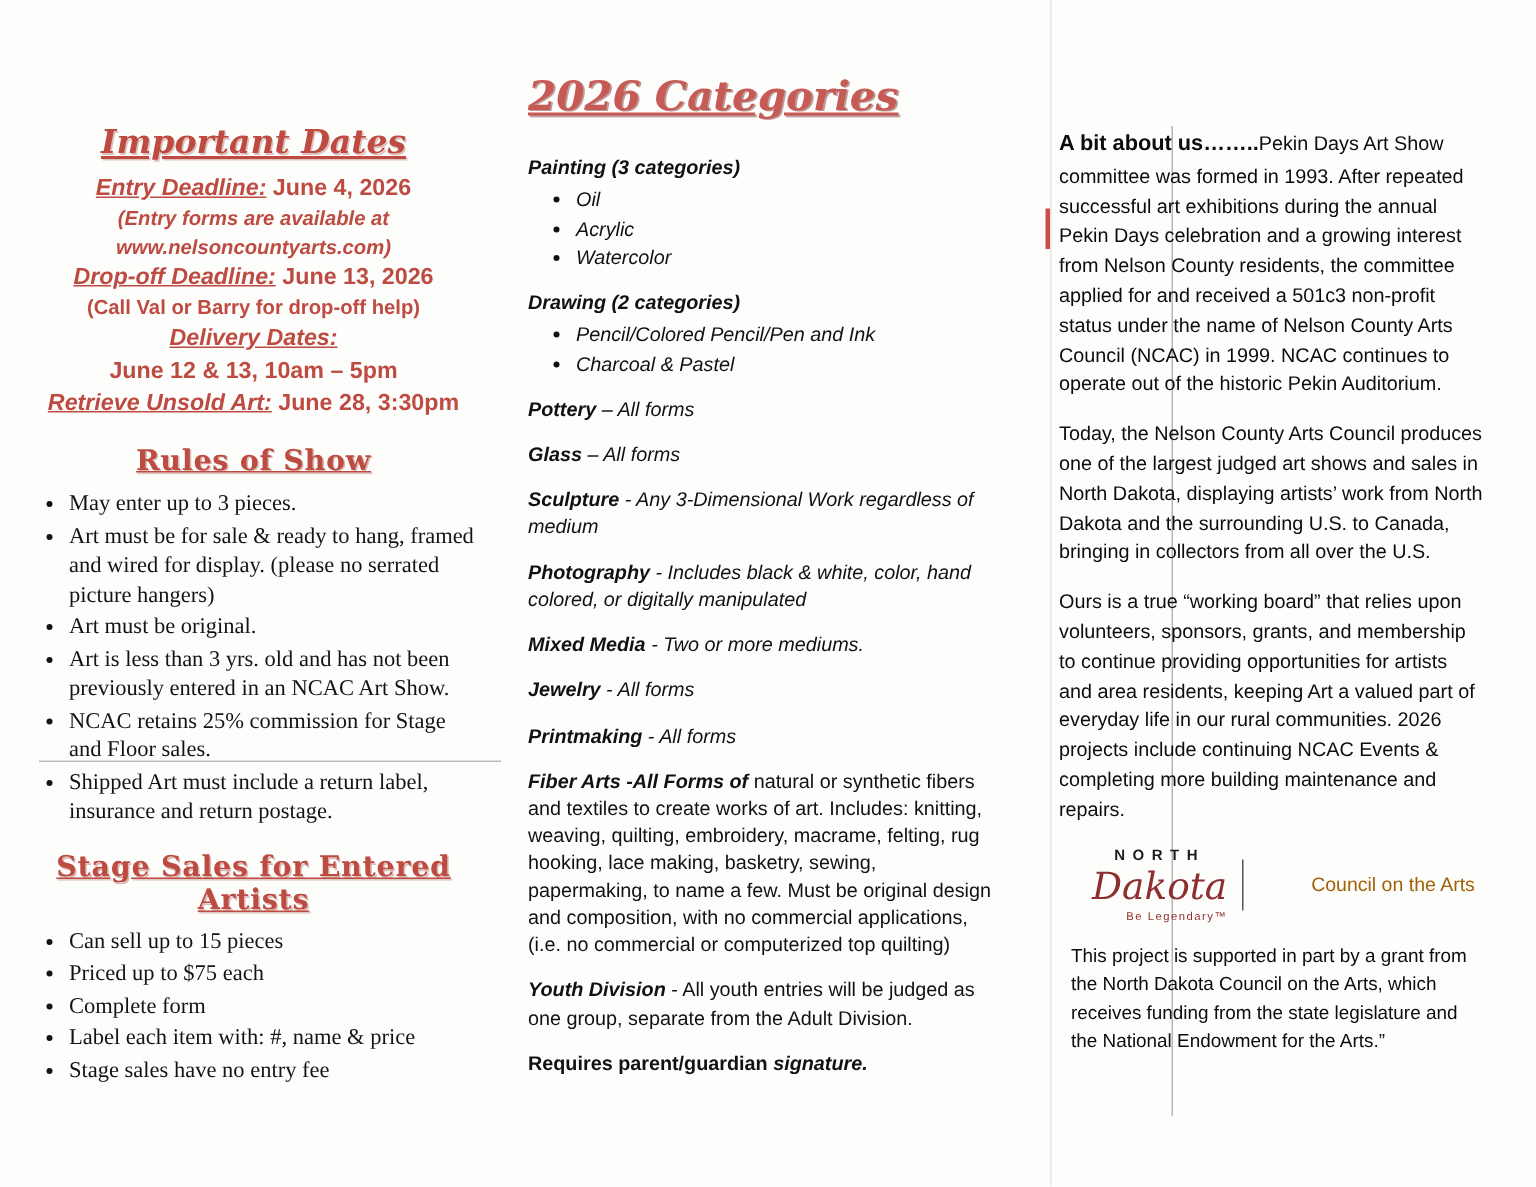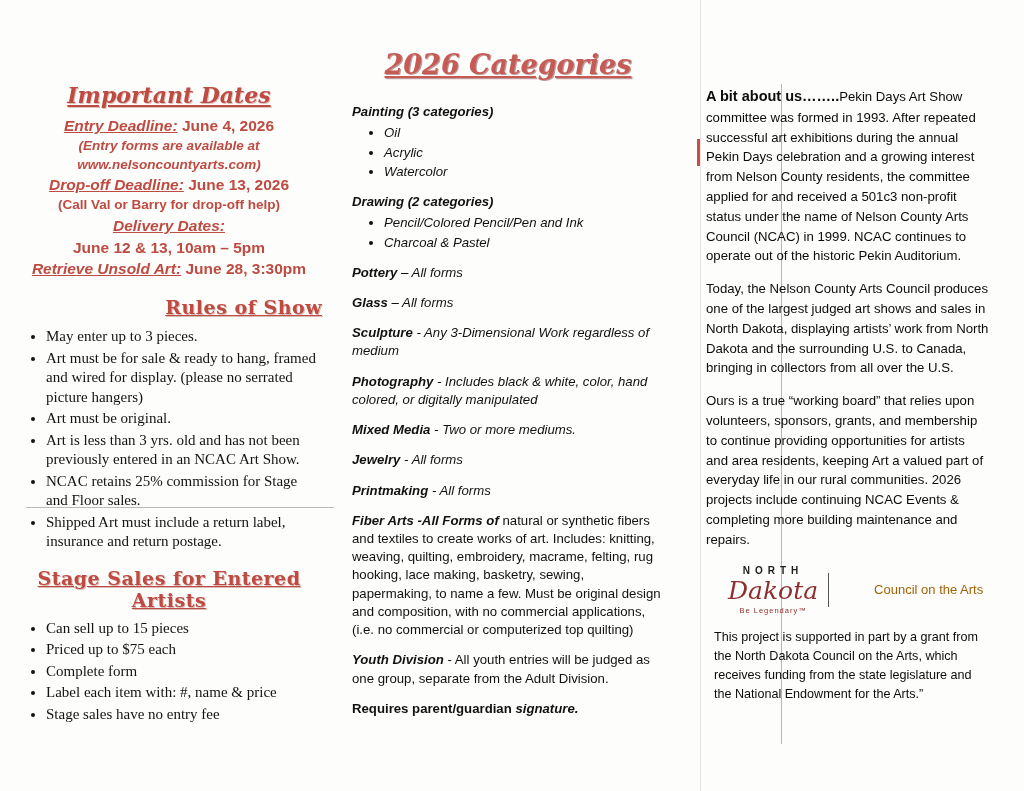--- a/index.html
+++ b/index.html
@@ -30,50 +30,50 @@
   .date-line { text-align:center; color:#be4b42; font-size:15.5px; font-weight:bold; line-height:1.4; }
   .date-line .lbl { font-style:italic; text-decoration:underline; }
   .date-note { text-align:center; color:#be4b42; font-size:13.5px; font-weight:bold; line-height:1.4; }
   .date-note.it { font-style:italic; }
 
   .sec-title {
     font-family:"DejaVu Serif", serif; font-weight:bold;
     font-size:19px; color:#be4b42; text-align:center; text-decoration:underline;
     letter-spacing:0.5px; text-shadow:1px 1px 0 rgba(150,60,50,0.35);
   }
-  .rules-title { margin-top:16px; margin-bottom:9px;text-align:right; }
+  .rules-title { margin-top:16px; margin-bottom:9px; }
   .stage-title { margin-top:15px; margin-bottom:8px; }
   .left-list { list-style:disc; padding-left:30px; font-family:"Liberation Serif", serif; font-size:15px; line-height:1.3; color:#131313; }
   .left-list li { margin-bottom:2px; }
 
   
   .col-mid { position:absolute; left:352px; top:46px; width:312px; font-size:13.2px; line-height:1.38; }
   .mid-title {
     font-family:"DejaVu Serif", serif; font-style:italic; font-weight:bold;
-    font-size:27px; color:#c65a55; text-align:center; text-decoration:underline;
+    font-size:27px; color:#c65a55; text-align:left; text-decoration:underline;
     text-shadow:1.2px 1.2px 0 rgba(110,35,35,0.45); margin-bottom:20px;
   }
   .cat { margin-bottom:12px; font-style:italic; }
   .cat .lead { font-weight:bold; }
   .cat ul { list-style:disc; padding-left:32px; margin-top:3px; }
   .cat ul li { margin-bottom:1px; }
   .cat .rest.upright { font-style:normal; }
   .sig { font-weight:bold; font-style:normal; margin-top:2px; }
   .sig .sig-word { font-style:italic; }
 
   
   .col-right { position:absolute; left:706px; top:86px; width:283px; font-size:13.2px; line-height:1.5; color:#0c0c0c; }
   .rp { margin-bottom:13px; }
   .about-lead { font-weight:bold; font-size:14.5px; }
 
   .logo { display:flex; align-items:center; margin:14px 0 12px 22px; }
   .logo-left { text-align:center; }
   .logo-north { font-size:10px; letter-spacing:5px; font-weight:bold; color:#1c1c1c; }
   .logo-dakota { font-family:"DejaVu Serif", serif; font-style:italic; font-weight:normal; font-size:25px; line-height:1.05; color:#8e2f2f; }
-  .logo-tag { font-size:7.5px; letter-spacing:1px; color:#8e2f2f; text-align:center; }
+  .logo-tag { font-size:7.5px; letter-spacing:1px; color:#8e2f2f; text-align:right; }
   .logo-divider { width:1px; height:34px; background:#555; margin:0 10px; }
   .logo-council { font-size:13px; color:#a16207;margin-left:35px; }
 
   .credit { font-size:12.6px; line-height:1.5; margin-left:8px; }
 </style>
 </head>
 <body>
 
 <div class="page">
 

